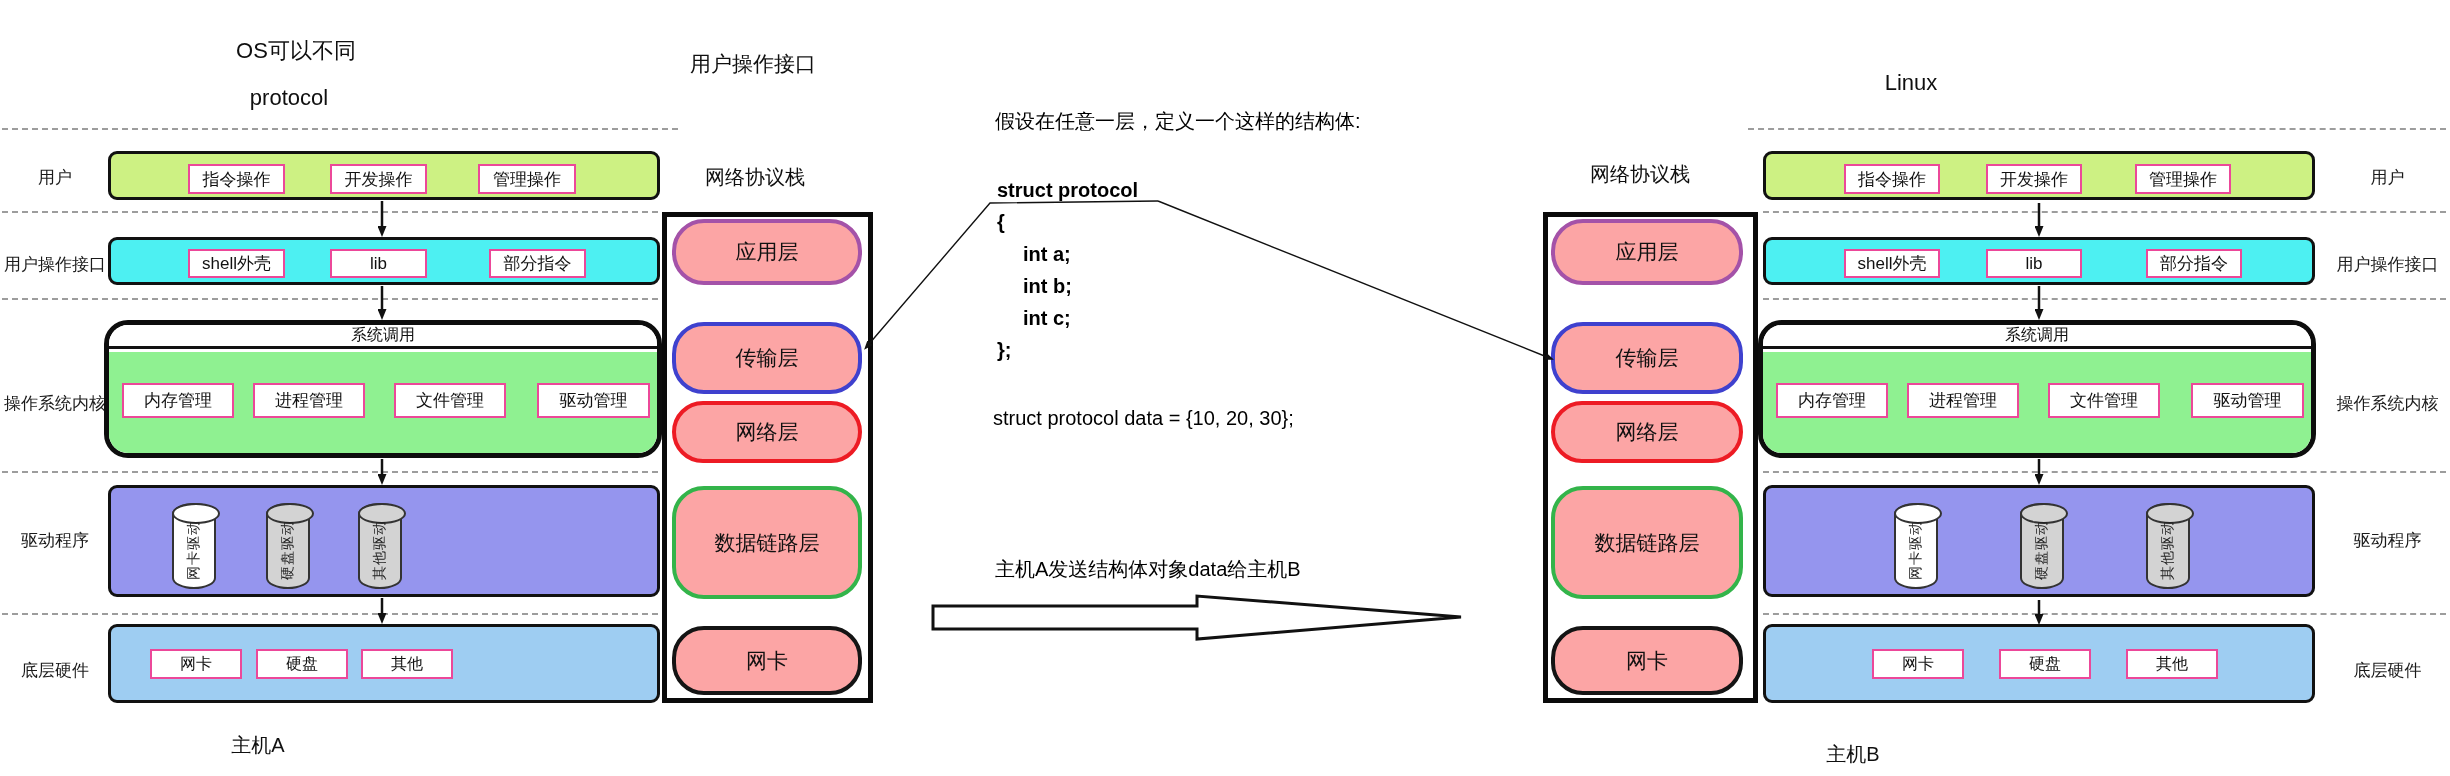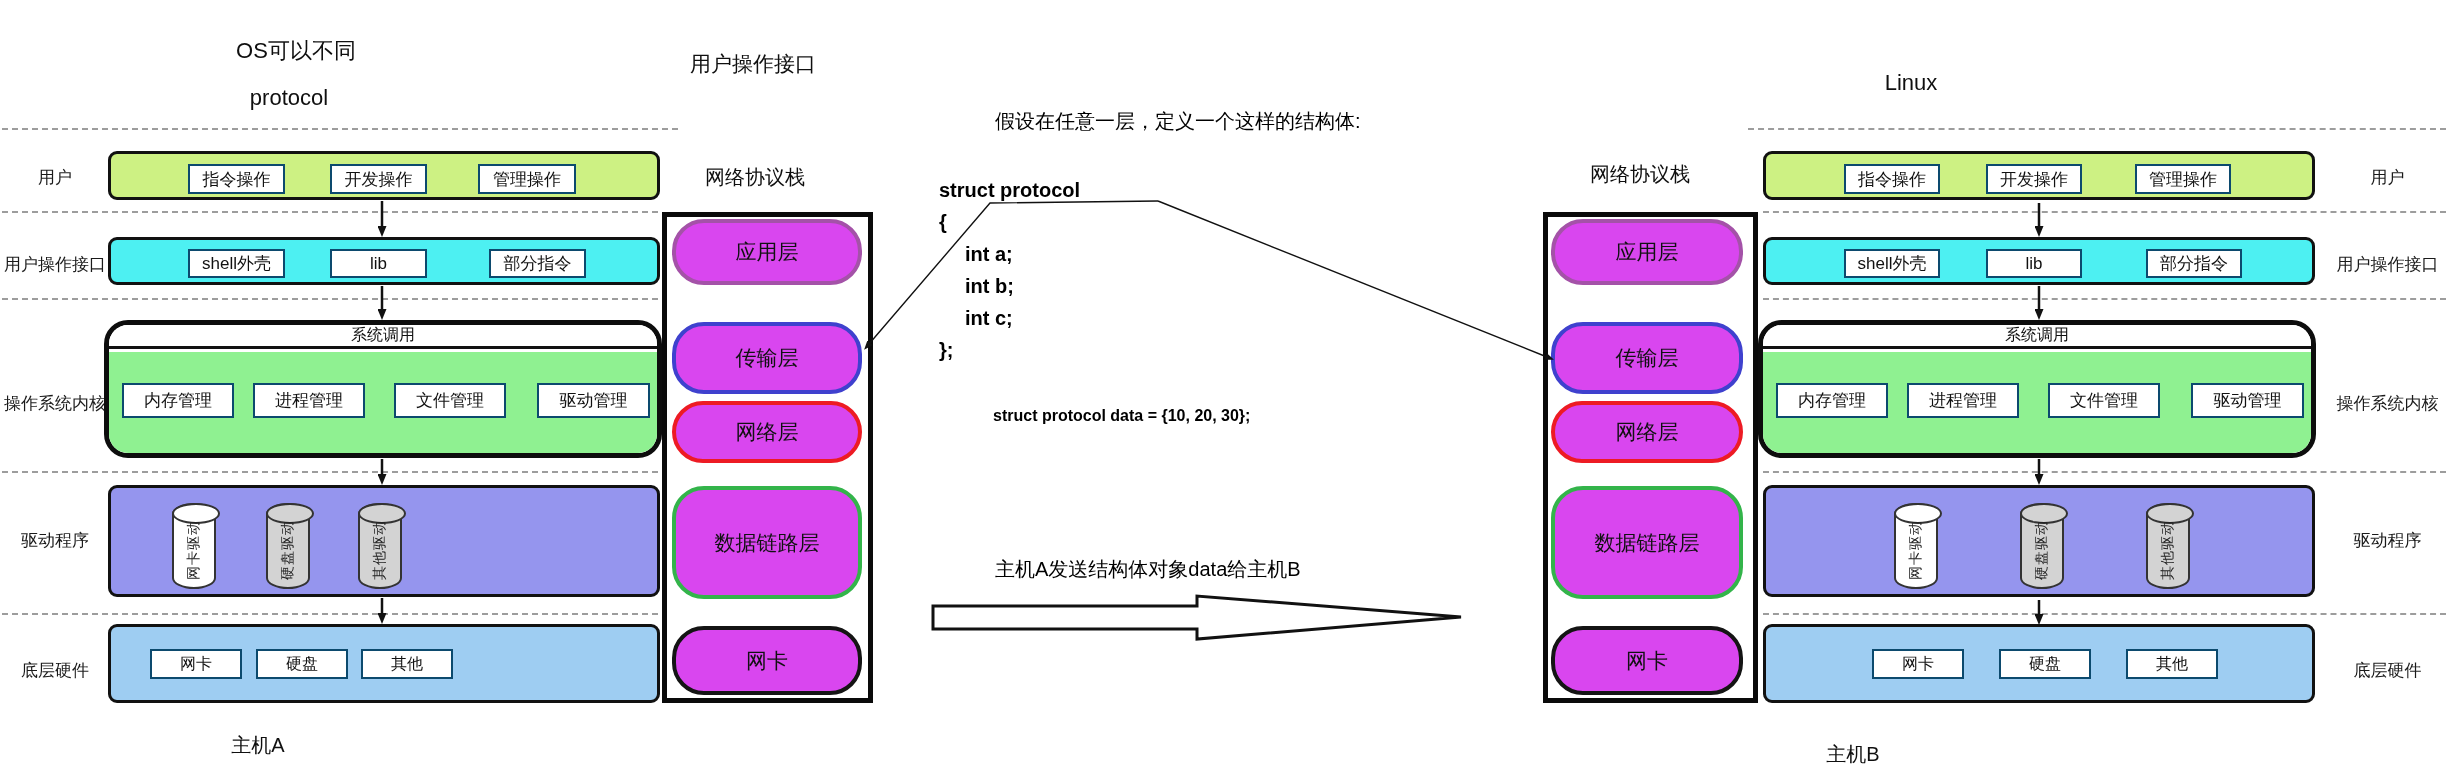--- a/index.html
+++ b/index.html
@@ -8,29 +8,29 @@
     position: relative; width: 2450px; height: 776px; background: #fff;
     font-family: "Liberation Sans", "DejaVu Sans", sans-serif; color:#111;
     overflow: hidden;
   }
   .txt { position:absolute; text-align:center; white-space:nowrap; color:#0f0f0f; }
   .atxt { position:absolute; white-space:nowrap; color:#000;text-align:right; }
   .rowlabel { position:absolute; width:110px; text-align:center; font-size:17px; color:#1a1a1a; white-space:nowrap; }
   .rowlabel.r { width:135px; }
   .dash { position:absolute; height:0; border-top:2px dashed #9d9d9d; z-index:0; }
   .row { position:absolute; border:3px solid #111; border-radius:9px; z-index:2; }
-  .wbox { position:absolute; background:#fff; border:2px solid #0c4a6e; display:flex; align-items:center; justify-content:center; font-size:17px; white-space:nowrap; z-index:3; }
+  .wbox { position:absolute; background:#fff; border:2px solid #ec4899; display:flex; align-items:center; justify-content:center; font-size:17px; white-space:nowrap; z-index:3; }
   .kernelbox { position:absolute; border:5px solid #0d0d0d; border-radius:24px; background:#fff; overflow:hidden; z-index:2; }
   .kernelhead { height:24px; display:flex; align-items:center; justify-content:center; font-size:16px; border-bottom:3px solid #111; background:#fff; }
   .kernelbody { position:absolute; left:0; top:27px; right:0; bottom:0; }
   .cyl { position:absolute; width:44px; height:86px; background:var(--fill,#d3d3d3); border:2px solid #333; border-radius:22px/11px; z-index:3; }
   .cyl::before { content:""; position:absolute; left:-2px; top:-2px; width:calc(100% + 4px); height:17px; border:2px solid #333; border-radius:50%; background:var(--fill,#d3d3d3); }
   .cyl span { position:absolute; left:50%; top:55%; transform:translate(-50%,-50%) rotate(-90deg); font-size:14px; white-space:nowrap; letter-spacing:1px; color:#222; }
   .pbox { position:absolute; border:5px solid #0a0a0a; background:#fff; z-index:1; }
-  .layer { position:absolute; background:#d946ef; border:4px solid #000; border-radius:32px; display:flex; align-items:center; justify-content:center; font-size:21px; white-space:nowrap; z-index:2; }
+  .layer { position:absolute; background:#fca5a5; border:4px solid #000; border-radius:32px; display:flex; align-items:center; justify-content:center; font-size:21px; white-space:nowrap; z-index:2; }
   .overlay { position:absolute; left:0; top:0; z-index:10; pointer-events:none; }
   .code { position:absolute; font-size:20px; font-weight:600; color:#000; z-index:2; }
   .code div { height:32px; line-height:32px; white-space:nowrap; }
   .code .ind { padding-left:26px; }
 </style>
 </head>
 <body>
 
 <div class="canvas">
 
@@ -106,29 +106,29 @@
 
   <div class="txt" style="left:655px;top:164px;width:200px;font-size:20px">网络协议栈</div>
   <div class="pbox" style="left:662px;top:212px;width:211px;height:491px"></div>
   <div class="layer" style="left: 672px; top: 219px; width: 190px; height: 66px; border-color: rgb(164, 82, 168);">应用层</div>
   <div class="layer" style="left: 672px; top: 322px; width: 190px; height: 72px; border-color: rgb(63, 65, 206);">传输层</div>
   <div class="layer" style="left: 672px; top: 401px; width: 190px; height: 62px; border-color: rgb(237, 27, 36);">网络层</div>
   <div class="layer" style="left: 672px; top: 486px; width: 190px; height: 113px; border-color: rgb(51, 180, 74);">数据链路层</div>
   <div class="layer" style="left: 672px; top: 626px; width: 190px; height: 69px; border-color: rgb(20, 20, 20);">网卡</div>
 
   <div class="atxt" style="left:995px;top:108px;font-size:20px">假设在任意一层，定义一个这样的结构体:</div>
-  <div class="code" style="left:939px;top:174px">
+  <div class="code" style="left:997px;top:174px">
     <div>struct protocol</div>
     <div>{</div>
     <div class="ind">int a;</div>
     <div class="ind">int b;</div>
     <div class="ind">int c;</div>
     <div>};</div>
   </div>
-  <div class="atxt" style="left:993px;top:407px;font-size:16px;font-weight:700">struct protocol data = {10, 20, 30};</div>
+  <div class="atxt" style="left:993px;top:407px;font-size:20px;font-weight:400">struct protocol data = {10, 20, 30};</div>
   <div class="atxt" style="left:995px;top:556px;font-size:20px">主机A发送结构体对象data给主机B</div>
 
   <div class="txt" style="left:1540px;top:161px;width:200px;font-size:20px">网络协议栈</div>
   <div class="pbox" style="left:1543px;top:212px;width:215px;height:491px"></div>
   <div class="layer" style="left: 1551px; top: 219px; width: 192px; height: 66px; border-color: rgb(164, 82, 168);">应用层</div>
   <div class="layer" style="left: 1551px; top: 322px; width: 192px; height: 72px; border-color: rgb(63, 65, 206);">传输层</div>
   <div class="layer" style="left: 1551px; top: 401px; width: 192px; height: 62px; border-color: rgb(237, 27, 36);">网络层</div>
   <div class="layer" style="left: 1551px; top: 486px; width: 192px; height: 113px; border-color: rgb(51, 180, 74);">数据链路层</div>
   <div class="layer" style="left: 1551px; top: 626px; width: 192px; height: 69px; border-color: rgb(20, 20, 20);">网卡</div>
 

